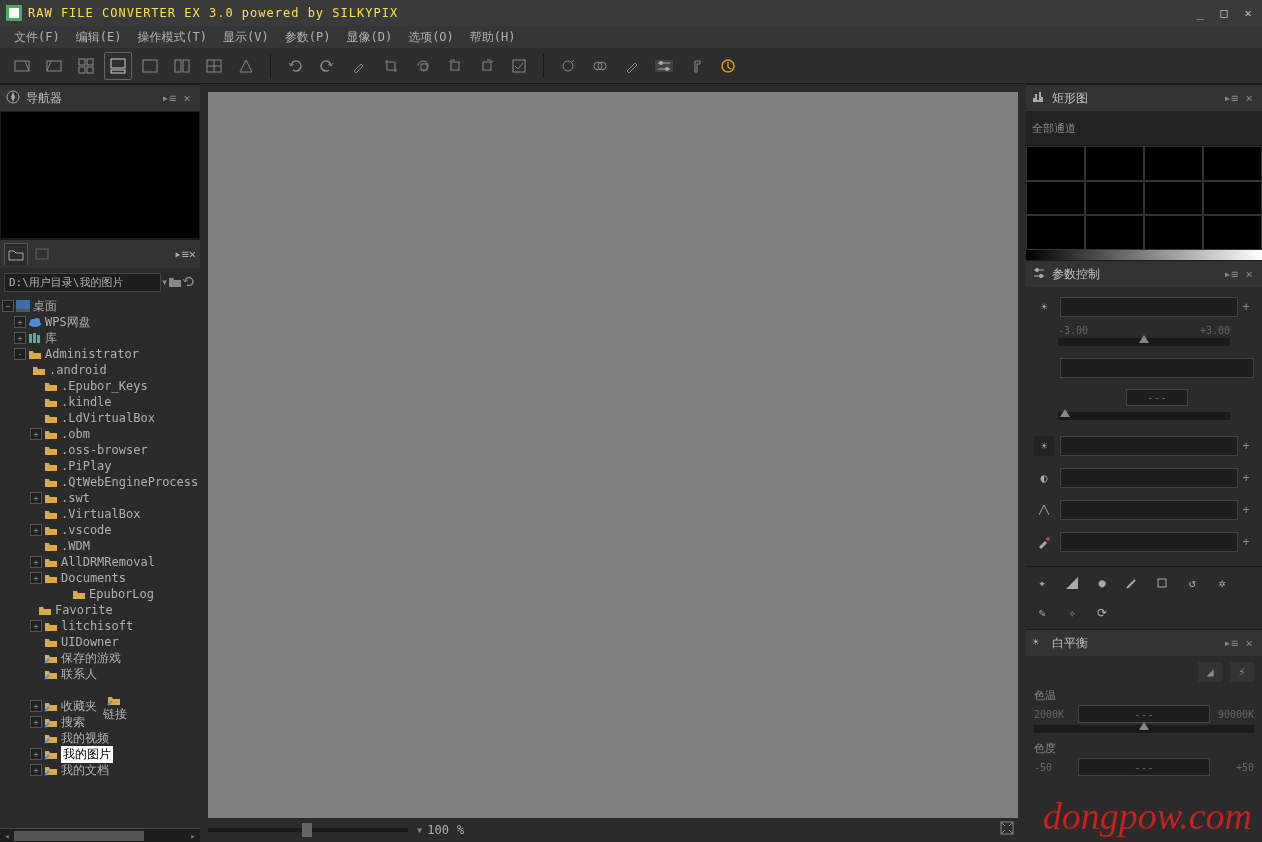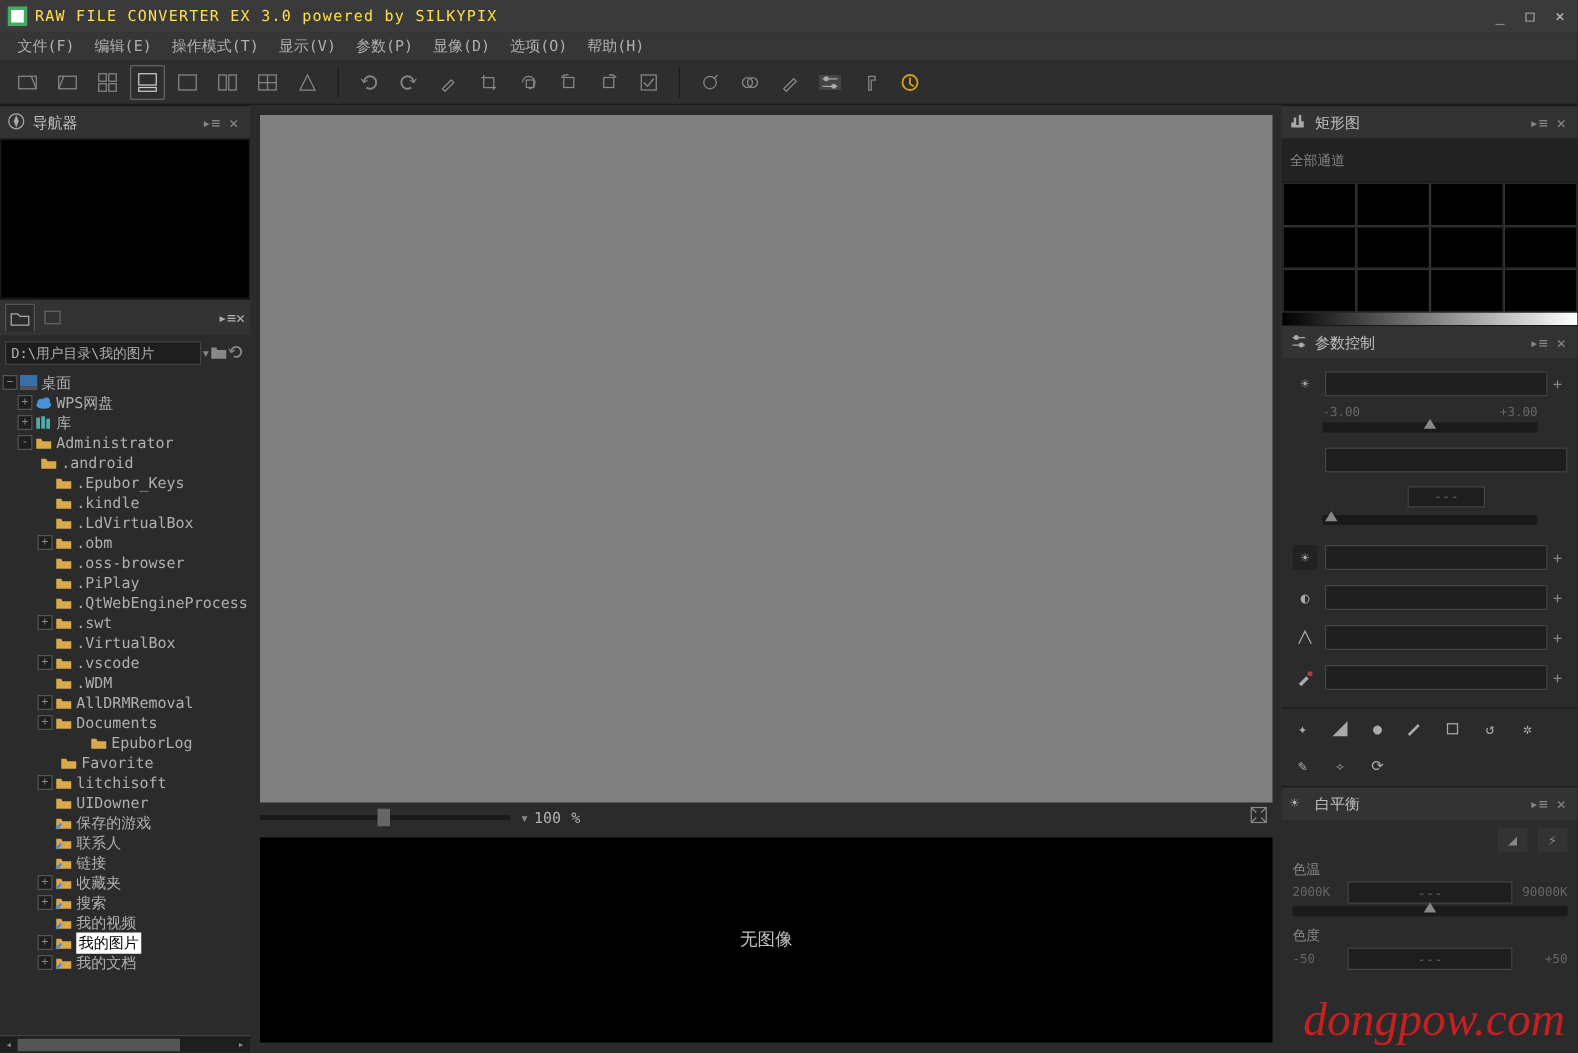--- a/index.html
+++ b/index.html
@@ -459,21 +459,21 @@
           </div>
           <div class="tree-item" style="padding-left: 14px; margin-left: 44px;">
             <span class="expander none">+</span>
             <span class="folder-icon">
               <svg width="14" height="12">
                 <path d="M1 3 L5 3 L6 5 L13 5 L13 11 L1 11 Z" fill="#d9a94a"></path>
               </svg>
             </span>
             <span class="label">EpuborLog</span>
           </div>
-          <div class="tree-item" style="padding-left: 34px;">
+          <div class="tree-item" style="padding-left: 24px;">
             <span class="expander none">+</span>
             <span class="folder-icon">
               <svg width="14" height="12">
                 <path d="M1 3 L5 3 L6 5 L13 5 L13 11 L1 11 Z" fill="#d9a94a"></path>
               </svg>
             </span>
             <span class="label">Favorite</span>
           </div>
           <div class="tree-item" style="padding-left: 30px;">
             <span class="expander">+</span>
@@ -506,21 +506,21 @@
           <div class="tree-item" style="padding-left: 30px;">
             <span class="expander none">+</span>
             <span class="folder-icon">
               <svg width="14" height="12">
                 <path d="M1 3 L5 3 L6 5 L13 5 L13 11 L1 11 Z" fill="#d9a94a"></path>
                 <path d="M1 11 L5 7" stroke="#4a90d9" stroke-width="2"></path>
               </svg>
             </span>
             <span class="label">联系人</span>
           </div>
-          <div class="tree-item" style="padding-left: 30px;">
+          <div class="tree-item" style="padding-left: 30px; flex-direction: column;">
             <span class="expander none">+</span>
             <span class="folder-icon">
               <svg width="14" height="12">
                 <path d="M1 3 L5 3 L6 5 L13 5 L13 11 L1 11 Z" fill="#d9a94a"></path>
                 <path d="M1 11 L5 7" stroke="#4a90d9" stroke-width="2"></path>
               </svg>
             </span>
             <span class="label">链接</span>
           </div>
           <div class="tree-item" style="padding-left: 30px;">
@@ -592,23 +592,20 @@
       <span class="zoom-val">100</span>
       <span class="zoom-val">%</span>
       <span class="spacer"></span>
       <span class="fit-btn">
           <svg width="14" height="14">
             <rect x="1" y="1" width="12" height="12" fill="none" stroke="#888"></rect>
             <path d="M1 1 L5 5 M13 1 L9 5 M1 13 L5 9 M13 13 L9 9" stroke="#888"></path>
           </svg>
         </span>
     </div>
-    <div class="thumb-strip">
-      <span>无图像</span>
-    </div>
   </div>
 
   <div class="right-col">
 
     <div class="panel">
       <div class="panel-header">
         <span class="ph-icon">
             <svg width="14" height="14">
               <path d="M1 12 L1 8 L3 8 L3 4 L5 4 L5 10 L7 10 L7 2 L9 2 L9 7 L11 7 L11 12 Z" fill="#aaa"></path>
             </svg>

